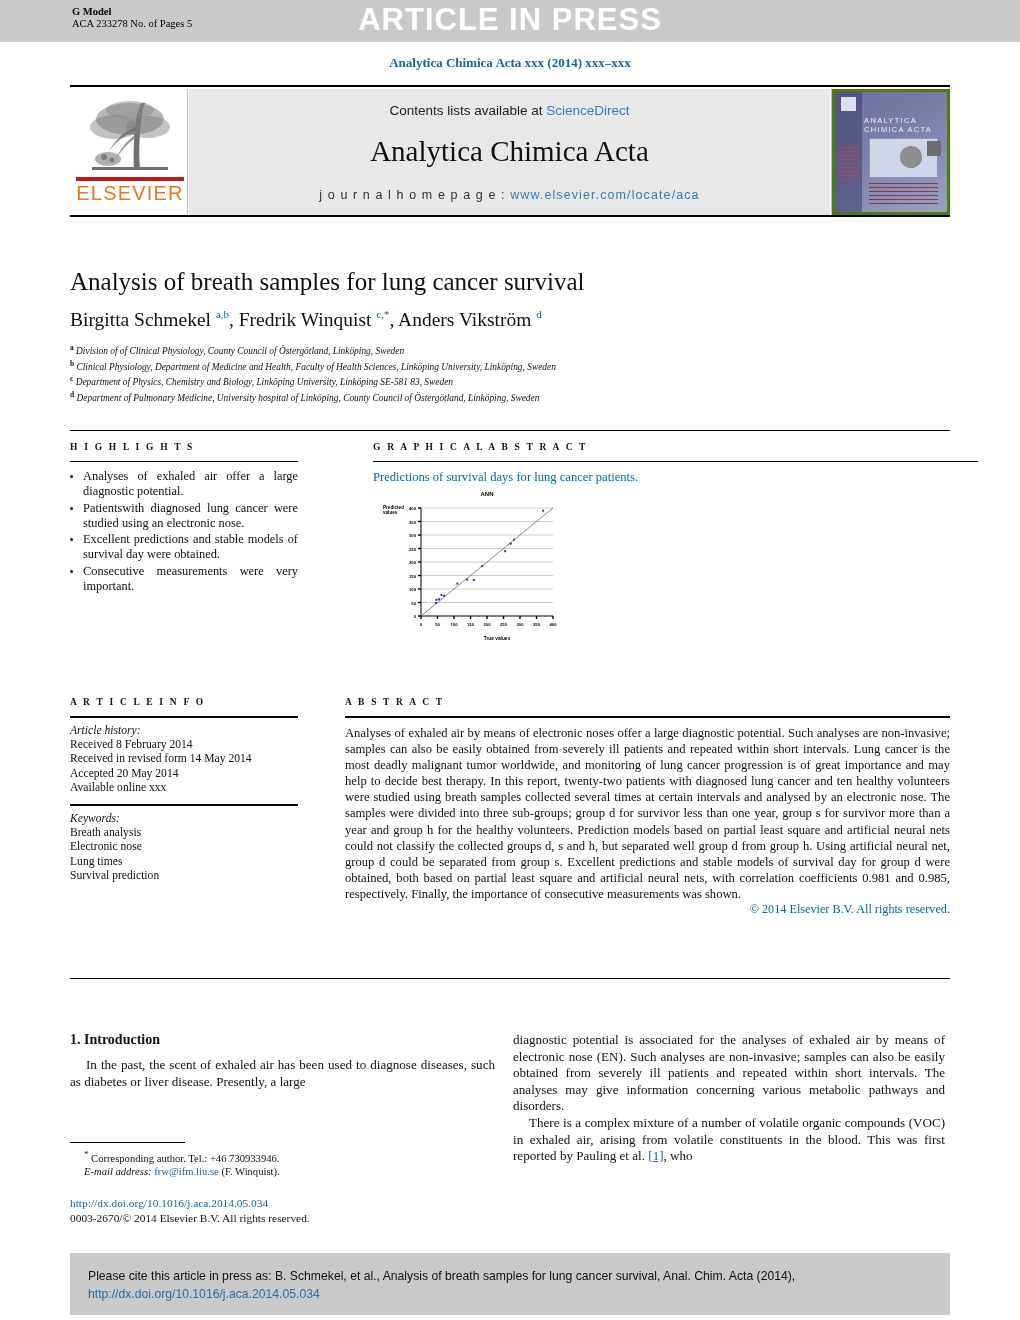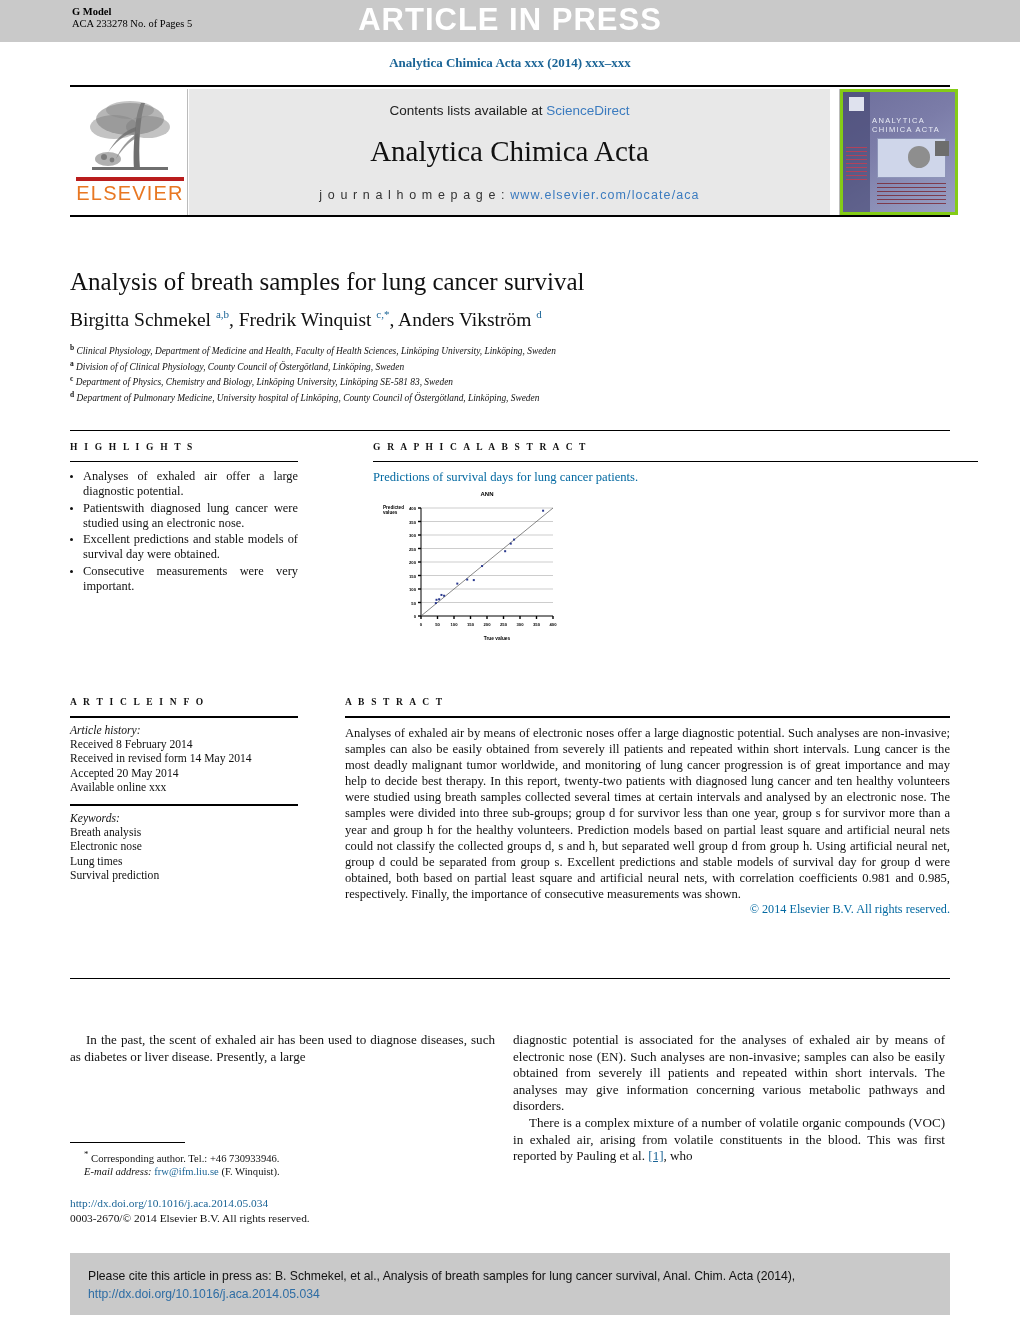--- a/index.html
+++ b/index.html
@@ -78,23 +78,22 @@
     font-size:29px; color:#111;
   }
   .mast-home{
     margin-top:20px;
     font-family:"Liberation Sans", sans-serif;
     font-size:12.5px; letter-spacing:1.1px; color:#333;
   }
   .mast-home a{ color:#3b7bbf; text-decoration:none; letter-spacing:1.1px;}
   .mast-cover{
     position:absolute; left:761px; top:2px; width:119px; height:126px;
-    border-left:1px solid #bbb; background:#84cc16;
+    border-left:1px solid #bbb; background:#4d7c0f;
     padding:3px;
-    margin-left:8px;
   }
   .cover-inner{
     position:relative; width:100%; height:100%;
     background:linear-gradient(150deg,#6e6f9c 0%,#7b7ca8 40%,#9aa0c4 100%);
     overflow:hidden;
   }
   .cover-ttl{
     position:absolute; left:26%; top:20%; width:70%;
     font-family:"Liberation Sans", sans-serif;
     font-size:7.5px; letter-spacing:1.3px; color:#e9ecf6; line-height:9px;
@@ -287,22 +286,22 @@
       <div class="cover-sq"></div>
       <div class="cover-lines"></div>
       <div class="cover-lines2"></div>
     </div>
   </div>
 </div>
 
 <div class="title">Analysis of breath samples for lung cancer survival</div>
 <div class="authors">Birgitta Schmekel <sup>a,b</sup>, Fredrik Winquist <sup>c,*</sup>, Anders Vikström <sup>d</sup></div>
 <div class="affils">
+    <div><sup>a</sup> Division of of Clinical Physiology, County Council of Östergötland, Linköping, Sweden</div>
     <div><sup>b</sup> Clinical Physiology, Department of Medicine and Health, Faculty of Health Sciences, Linköping University, Linköping, Sweden</div>
-    <div><sup>a</sup> Division of of Clinical Physiology, County Council of Östergötland, Linköping, Sweden</div>
     <div><sup>c</sup> Department of Physics, Chemistry and Biology, Linköping University, Linköping SE-581 83, Sweden</div>
     <div><sup>d</sup> Department of Pulmonary Medicine, University hospital of Linköping, County Council of Östergötland, Linköping, Sweden</div>
   </div>
 
 <div class="rule-top"></div>
 
 <div class="hl-col">
   <div class="sec-label">H I G H L I G H T S</div>
   <div class="hr-thin"></div>
   <ul class="hl-list">
@@ -414,20 +413,21 @@
 <div class="abs-col">
   <div class="sec-label">A B S T R A C T</div>
   <div class="hr-thick"></div>
   <div class="abs-text">Analyses of exhaled air by means of electronic noses offer a large diagnostic potential. Such analyses are non-invasive; samples can also be easily obtained from severely ill patients and repeated within short intervals. Lung cancer is the most deadly malignant tumor worldwide, and monitoring of lung cancer progression is of great importance and may help to decide best therapy. In this report, twenty-two patients with diagnosed lung cancer and ten healthy volunteers were studied using breath samples collected several times at certain intervals and analysed by an electronic nose. The samples were divided into three sub-groups; group d for survivor less than one year, group s for survivor more than a year and group h for the healthy volunteers. Prediction models based on partial least square and artificial neural nets could not classify the collected groups d, s and h, but separated well group d from group h. Using artificial neural net, group d could be separated from group s. Excellent predictions and stable models of survival day for group d were obtained, both based on partial least square and artificial neural nets, with correlation coefficients 0.981 and 0.985, respectively. Finally, the importance of consecutive measurements was shown.</div>
   <div class="abs-copy">© 2014 Elsevier B.V. All rights reserved.</div>
 </div>
 
 <div class="rule-mid"></div>
 
 <div class="body-l">
+  <div class="h2">1. Introduction</div>
   <p class="para">In the past, the scent of exhaled air has been used to diagnose diseases, such as diabetes or liver disease. Presently, a large</p>
 </div>
 
 <div class="body-r">
   <p class="para noind">diagnostic potential is associated for the analyses of exhaled air by means of electronic nose (EN). Such analyses are non-invasive; samples can also be easily obtained from severely ill patients and repeated within short intervals. The analyses may give information concerning various metabolic pathways and disorders.</p>
   <p class="para">
     <span>There is a complex mixture of a number of volatile organic compounds (VOC) in exhaled air, arising from volatile constituents in the blood. This was first reported by Pauling et al. </span><a href="#" class="ref-link">[1]</a><span>, who</span>
   </p>
 </div>
 

